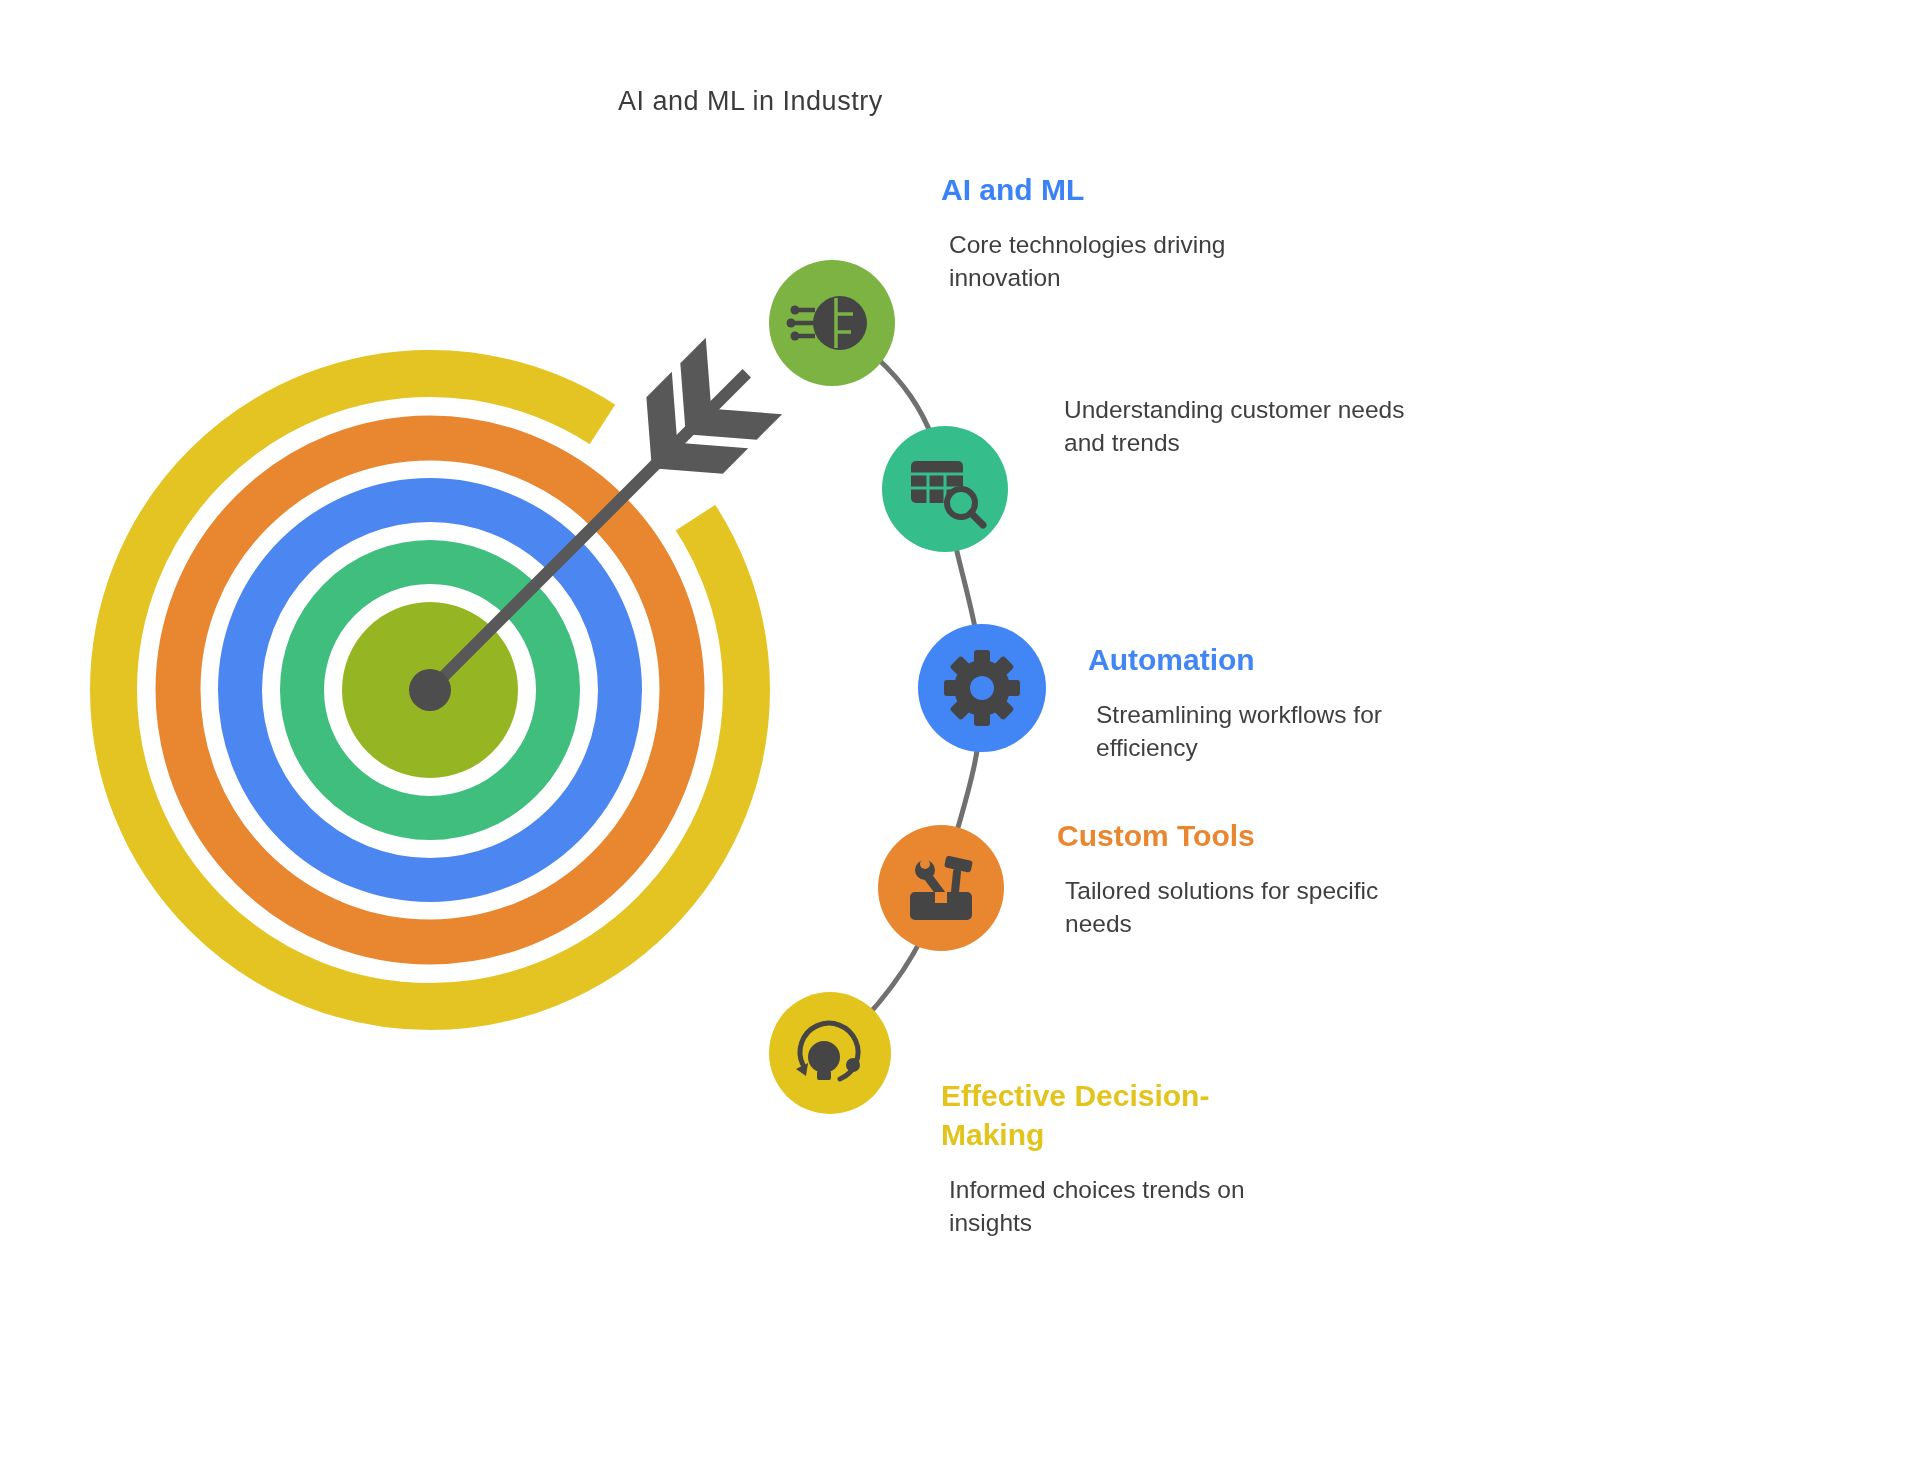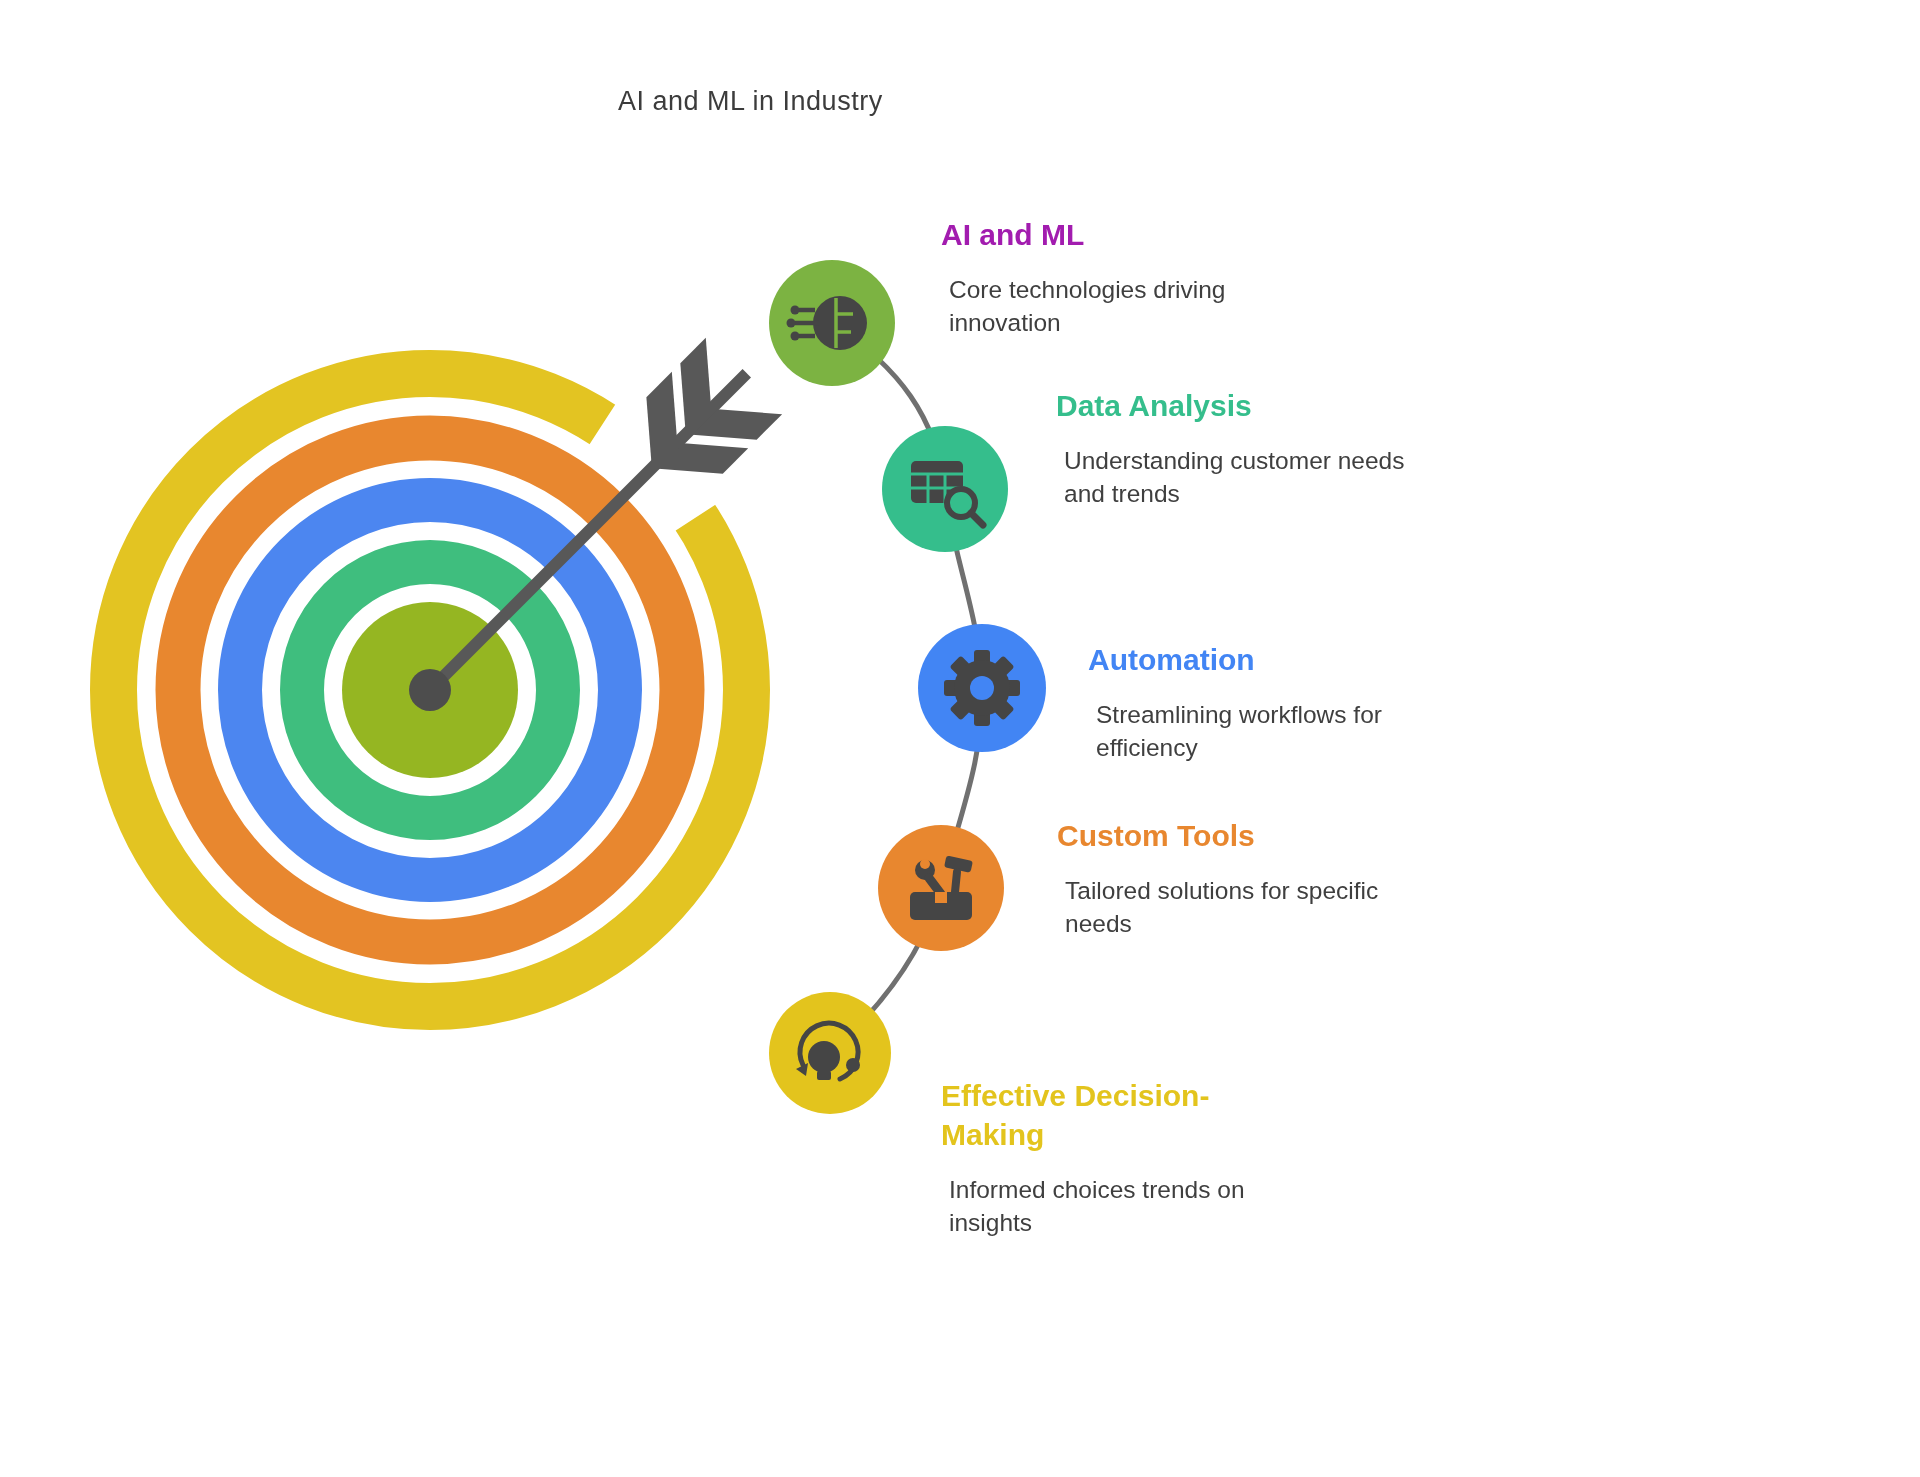--- a/index.html
+++ b/index.html
@@ -111,26 +111,25 @@
     <g transform="translate(830,1053)">
       <path d="M-27,12 A29,29 0 1 1 10,26" fill="none" stroke="#454545" stroke-width="5" stroke-linecap="round"></path>
       <path d="M-34,16 l12,-6 l-2,13 z" fill="#454545"></path>
       <circle cx="-6" cy="4" r="16" fill="#454545"></circle>
       <rect x="-13" y="18" width="14" height="9" rx="2" fill="#454545"></rect>
       <circle cx="23" cy="12" r="7" fill="#454545"></circle>
     </g>
   </svg>
 
   <div class="item-block b1">
-    <h2 style="color: #a21caf; margin-top: 45px;">AI and ML</h2>
+    <h2 style="color: #3b82f6;">AI and ML</h2>
     <p>Core technologies driving innovation</p>
   </div>
 
   <div class="item-block b2">
-    <h2 style="color: rgb(53, 190, 140);">Data Analysis</h2>
     <p>Understanding customer needs and trends</p>
   </div>
 
   <div class="item-block b3">
     <h2 style="color: rgb(66, 133, 244); margin-top: 39px;">Automation</h2>
     <p>Streamlining workflows for efficiency</p>
   </div>
 
   <div class="item-block b4">
     <h2 style="color: rgb(232, 135, 47);">Custom Tools</h2>

